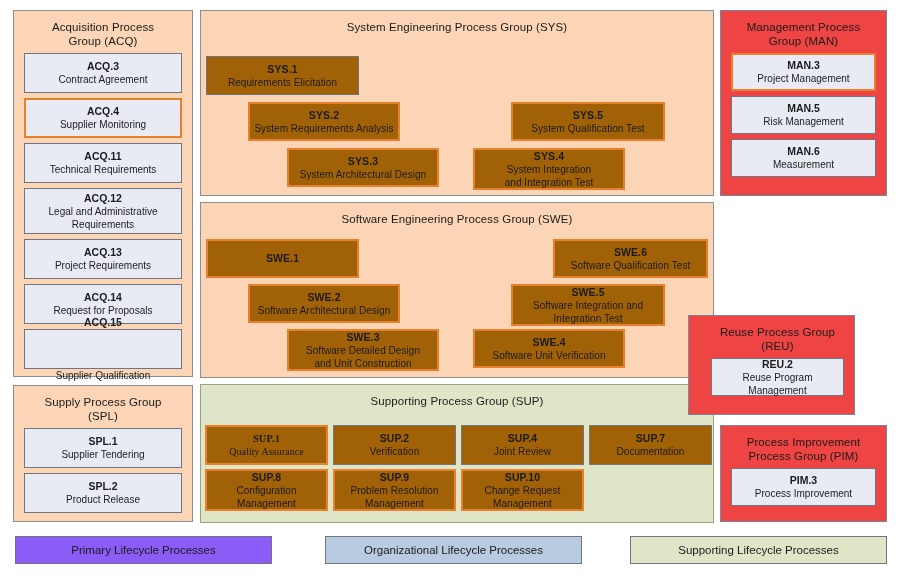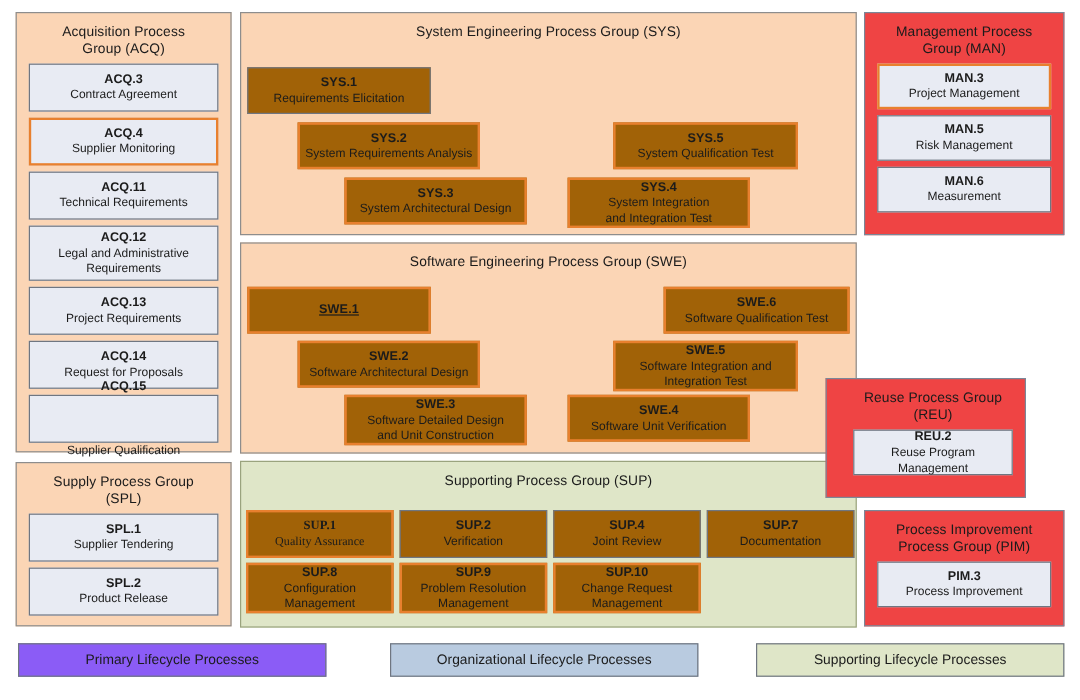--- a/index.html
+++ b/index.html
@@ -167,21 +167,21 @@
       <span class="code">SYS.4</span>
       <span class="name">System Integration</span>
       <span class="name2">and Integration Test</span>
     </div>
   </div>
 
   <div class="group primary" style="left:200px;top:202px;width:514px;height:176px;">
     <div class="group-title">
       <span>Software Engineering Process Group (SWE)</span>
     </div>
-    <div class="pbox hl" style="left:5px;top:36px;width:153px;height:39px;text-decoration:underline;">
+    <div class="pbox hl" style="left:5px;top:36px;width:153px;height:39px;">
       <span class="code">SWE.1</span>
     </div>
     <div class="pbox hl" style="left:47px;top:81px;width:152px;height:39px;">
       <span class="code">SWE.2</span>
       <span class="name">Software Architectural Design</span>
     </div>
     <div class="pbox hl" style="left:86px;top:126px;width:152px;height:42px;">
       <span class="code">SWE.3</span>
       <span class="name">Software Detailed Design</span>
       <span class="name2">and Unit Construction</span>

